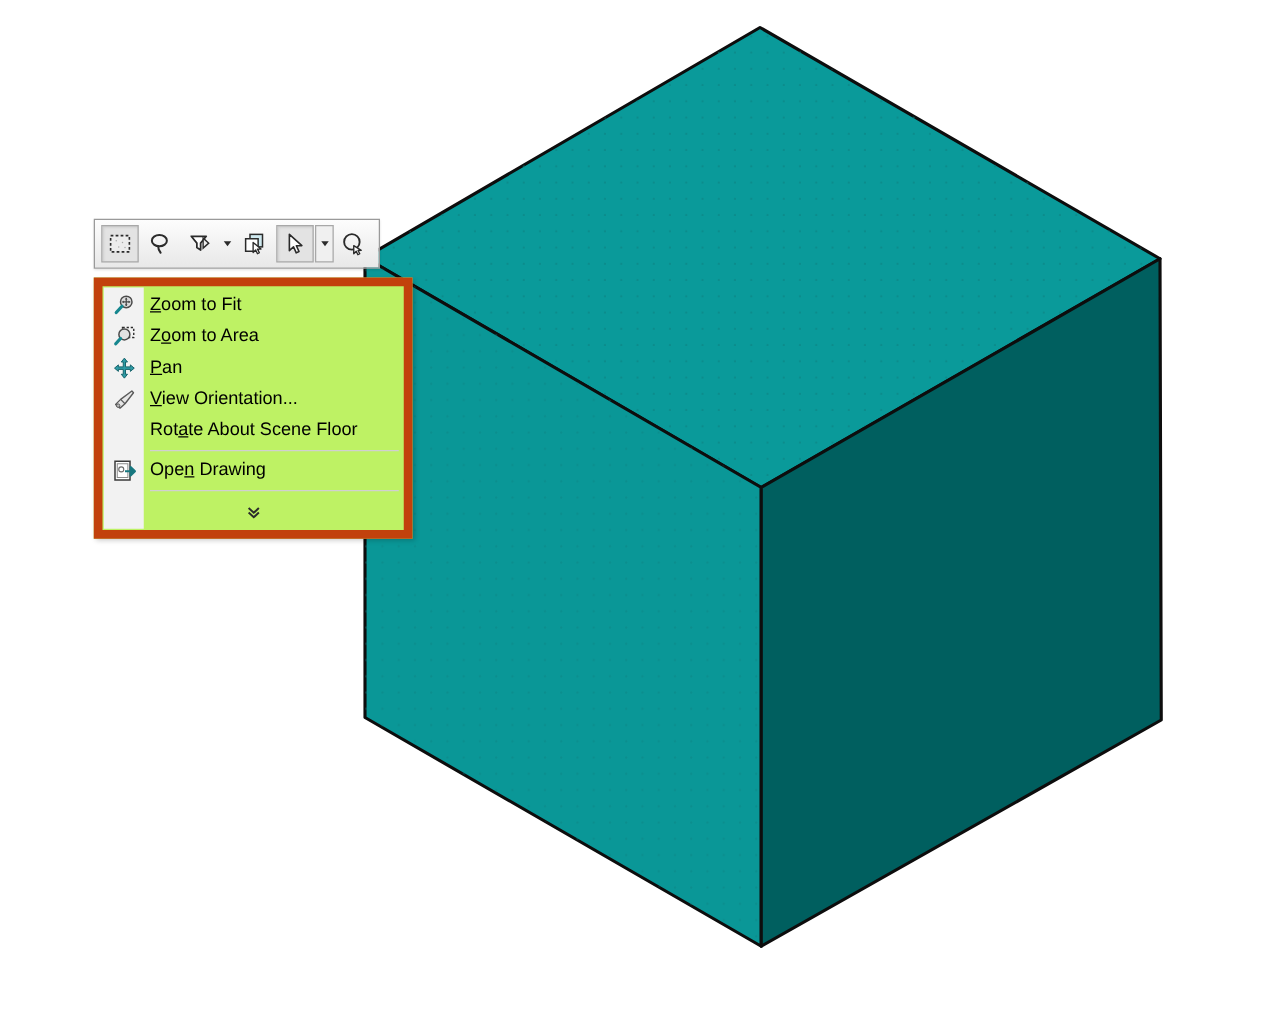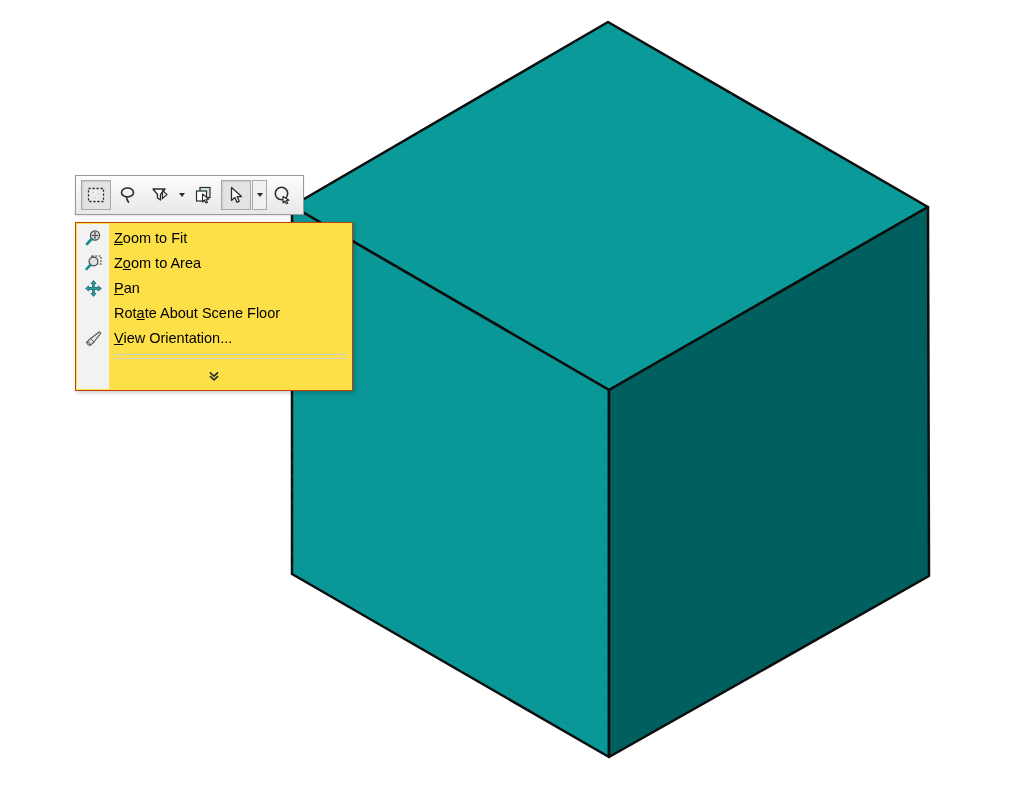--- a/index.html
+++ b/index.html
@@ -78,24 +78,24 @@
     border-left: 3.5px solid transparent;
     border-right: 3.5px solid transparent;
     border-top: 4px solid #2b2b2b;
   }
 
   
   #context-menu {
     position: absolute;
     left: 75px;
     top: 222px;
-    width: 278px;
+    width: 255px;
     box-sizing: border-box;
-    background: #fde047;
-    border: 1px solid #c2410c;
+    background: #bef264;
+    border: 7px solid #c2410c;
     z-index: 40;
     box-shadow: 2px 2px 4px rgba(0,0,0,0.20);
     padding: 3px 0 0 0;
   }
   #menu-gutter {
     position: absolute;
     left: 1px;
     top: 1px;
     bottom: 1px;
     width: 32px;
@@ -273,42 +273,55 @@
         <path d="M9.5 1.5 L12 4.6 L10.4 4.6 L10.4 8.5 L14.3 8.5 L14.3 6.9 L17.4 9.5 L14.3 12.1 L14.3 10.5 L10.4 10.5 L10.4 14.4 L12 14.4 L9.5 17.5 L7 14.4 L8.6 14.4 L8.6 10.5 L4.7 10.5 L4.7 12.1 L1.6 9.5 L4.7 6.9 L4.7 8.5 L8.6 8.5 L8.6 4.6 L7 4.6 Z" fill="#2e9aa4" stroke="#17646c" stroke-width="0.8" stroke-linejoin="round"></path>
       </svg>
     </span>
     <span class="mi-label">
       <span></span><u>P</u><span>an</span>
     </span>
   </div>
 
 
   <div class="menu-item">
-    <span class="mi-icon"></span>
-    <span class="mi-label">
-      <span>Rot</span><u>a</u><span>te About Scene Floor</span>
-    </span>
-  </div>
-
-  <div class="menu-item">
     <span class="mi-icon">
       <svg width="19" height="19" viewBox="0 0 19 19">
         <path d="M2.5 13.5 L6.5 9.5 L15.5 2.8 L16.8 4.2 L10 13 L6 16.5 Z" fill="#e6e6e6" stroke="#5a5a5a" stroke-width="1.1" stroke-linejoin="round"></path>
         <path d="M6.5 9.5 L10 13" stroke="#5a5a5a" stroke-width="1"></path>
         <circle cx="4.5" cy="14.5" r="1.4" fill="#b8b8b8" stroke="#5a5a5a" stroke-width="0.8"></circle>
       </svg>
     </span>
     <span class="mi-label">
       <span></span><u>V</u><span>iew Orientation...</span>
     </span>
   </div>
 
+  <div class="menu-item">
+    <span class="mi-icon"></span>
+    <span class="mi-label">
+      <span>Rot</span><u>a</u><span>te About Scene Floor</span>
+    </span>
+  </div>
+
   <div class="menu-sep"></div>
 
 
+  <div class="menu-item">
+    <span class="mi-icon">
+      <svg width="19" height="19" viewBox="0 0 19 19">
+        <rect x="2" y="2" width="12" height="15" fill="#ffffff" stroke="#3a3a3a" stroke-width="1.2"></rect>
+        <rect x="3.8" y="4" width="8.5" height="11" fill="none" stroke="#8a8a8a" stroke-width="0.8"></rect>
+        <circle cx="7" cy="8.5" r="2" fill="none" stroke="#6a6a6a" stroke-width="0.9"></circle>
+        <path d="M10 10 L18 10 M14.5 6.5 L18 10 L14.5 13.5 Z" fill="#17777f" stroke="#17777f" stroke-width="1.6" stroke-linejoin="round"></path>
+      </svg>
+    </span>
+    <span class="mi-label">
+      <span>Ope</span><u>n</u><span> Drawing</span>
+    </span>
+  </div>
 
   <div class="menu-sep"></div>
 
 
   <div id="menu-expand">
     <span class="chev-wrap">
       <svg width="14" height="14" viewBox="0 0 14 14">
         <path d="M3.5 4 L7 7.2 L10.5 4" fill="none" stroke="#2b2b2b" stroke-width="1.6" stroke-linecap="square"></path>
         <path d="M3.5 7.6 L7 10.8 L10.5 7.6" fill="none" stroke="#2b2b2b" stroke-width="1.6" stroke-linecap="square"></path>
       </svg>

